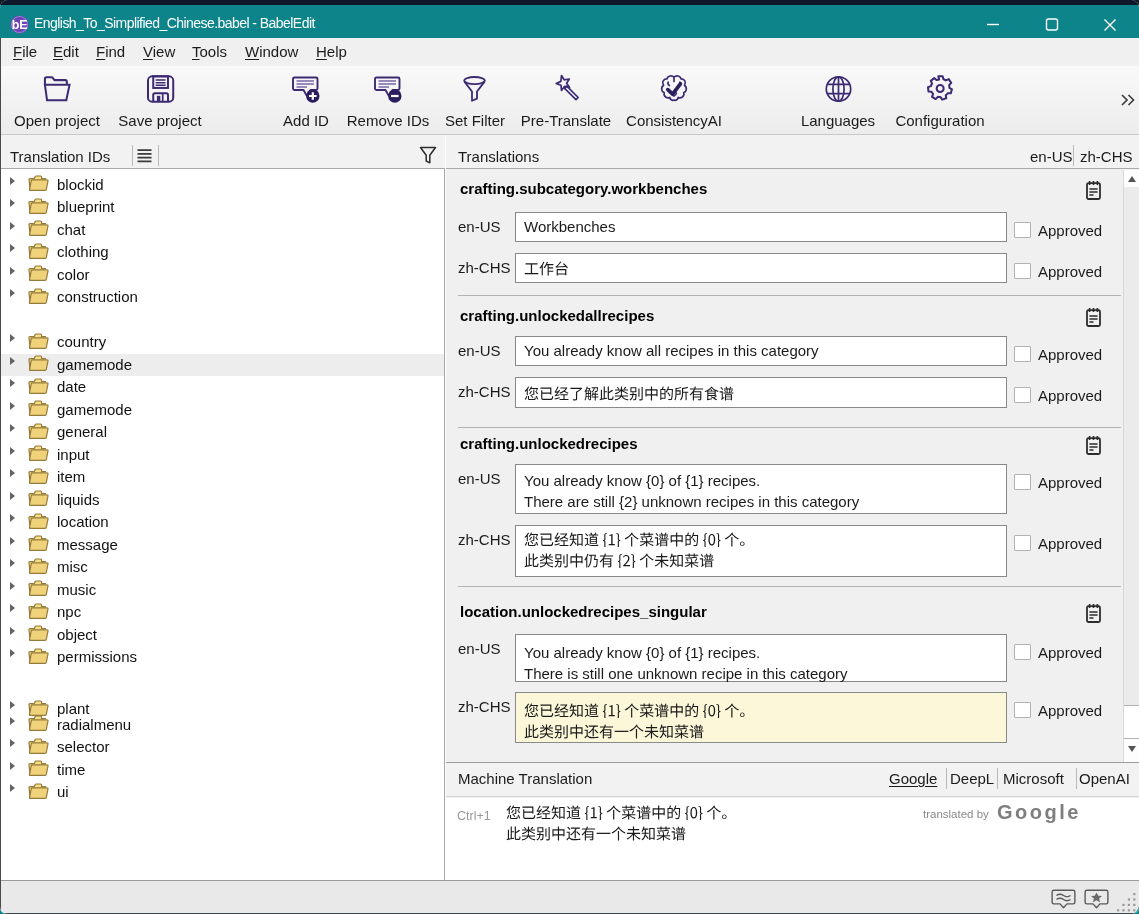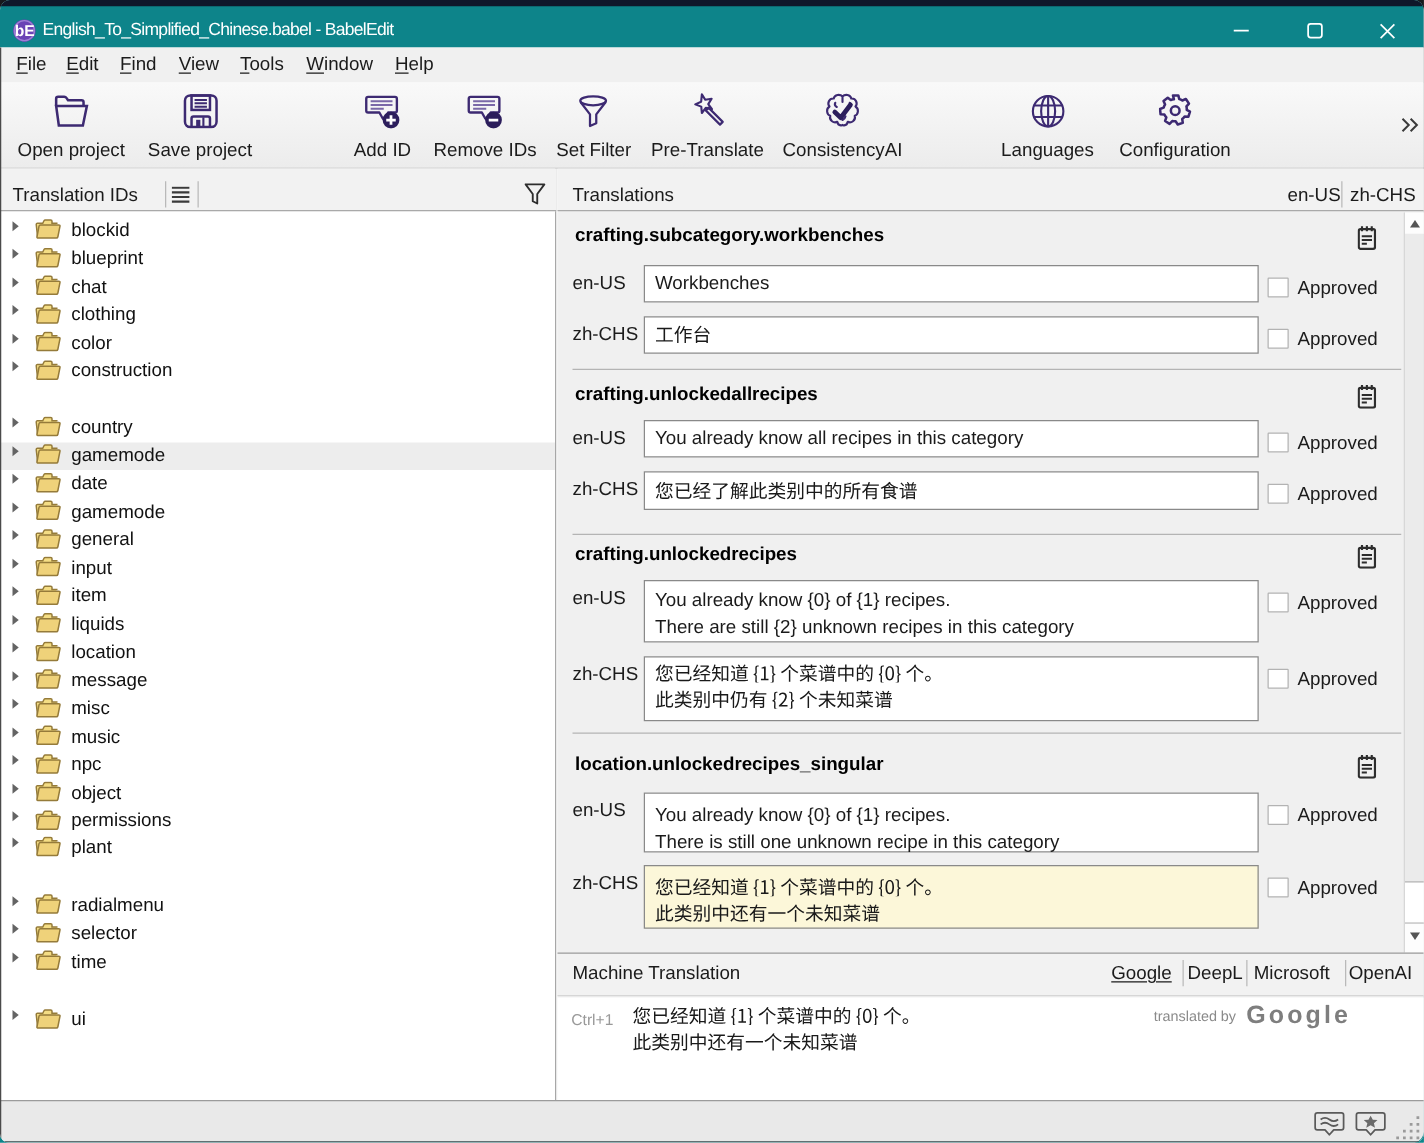--- a/index.html
+++ b/index.html
@@ -358,21 +358,21 @@
 <span class="lbl">object</span>
         </div>
 <div class="trow" style="top:476.0px;">
 <div style="position:absolute;left:10px;top:3.2px;width:0;height:0;border-left:5.5px solid #646464;border-top:4.5px solid transparent;border-bottom:4.5px solid transparent"></div>
 <svg width="21" height="17" viewBox="0 0 21 17" style="position:absolute;left:28px;top:1.8px">
 <path d="M2.2 15.5 L1 4.8 Q0.9 3.6 2 3.6 L6.2 3.6 L7.2 1.6 Q7.5 1 8.2 1 L12.6 1 Q13.6 1 13.6 2 L13.6 3.6 L18 3.6" fill="#f4dd84" stroke="#957b3a" stroke-width="1.2"></path>
 <path d="M3.2 5.9 Q3.4 4.9 4.4 4.9 L19 4.9 Q20.2 4.9 20 5.9 L18.3 14.4 Q18.1 15.4 17.1 15.4 L2.2 15.4 Q1.4 15.4 1.6 14.4 Z" fill="#efd27a" stroke="#957b3a" stroke-width="1.2"></path>
 </svg>
 <span class="lbl">permissions</span>
         </div>
-<div class="trow" style="top:497px;">
+<div class="trow" style="top:528px;">
 <div style="position:absolute;left:10px;top:3.2px;width:0;height:0;border-left:5.5px solid #646464;border-top:4.5px solid transparent;border-bottom:4.5px solid transparent"></div>
 <svg width="21" height="17" viewBox="0 0 21 17" style="position:absolute;left:28px;top:1.8px">
 <path d="M2.2 15.5 L1 4.8 Q0.9 3.6 2 3.6 L6.2 3.6 L7.2 1.6 Q7.5 1 8.2 1 L12.6 1 Q13.6 1 13.6 2 L13.6 3.6 L18 3.6" fill="#f4dd84" stroke="#957b3a" stroke-width="1.2"></path>
 <path d="M3.2 5.9 Q3.4 4.9 4.4 4.9 L19 4.9 Q20.2 4.9 20 5.9 L18.3 14.4 Q18.1 15.4 17.1 15.4 L2.2 15.4 Q1.4 15.4 1.6 14.4 Z" fill="#efd27a" stroke="#957b3a" stroke-width="1.2"></path>
 </svg>
 <span class="lbl">plant</span>
         </div>
 <div class="trow" style="top:543.5px;">
 <div style="position:absolute;left:10px;top:3.2px;width:0;height:0;border-left:5.5px solid #646464;border-top:4.5px solid transparent;border-bottom:4.5px solid transparent"></div>
 <svg width="21" height="17" viewBox="0 0 21 17" style="position:absolute;left:28px;top:1.8px">
@@ -390,21 +390,21 @@
 <span class="lbl">selector</span>
         </div>
 <div class="trow" style="top:588.5px;">
 <div style="position:absolute;left:10px;top:3.2px;width:0;height:0;border-left:5.5px solid #646464;border-top:4.5px solid transparent;border-bottom:4.5px solid transparent"></div>
 <svg width="21" height="17" viewBox="0 0 21 17" style="position:absolute;left:28px;top:1.8px">
 <path d="M2.2 15.5 L1 4.8 Q0.9 3.6 2 3.6 L6.2 3.6 L7.2 1.6 Q7.5 1 8.2 1 L12.6 1 Q13.6 1 13.6 2 L13.6 3.6 L18 3.6" fill="#f4dd84" stroke="#957b3a" stroke-width="1.2"></path>
 <path d="M3.2 5.9 Q3.4 4.9 4.4 4.9 L19 4.9 Q20.2 4.9 20 5.9 L18.3 14.4 Q18.1 15.4 17.1 15.4 L2.2 15.4 Q1.4 15.4 1.6 14.4 Z" fill="#efd27a" stroke="#957b3a" stroke-width="1.2"></path>
 </svg>
 <span class="lbl">time</span>
         </div>
-<div class="trow" style="top:635px;padding-left:10px;">
+<div class="trow" style="top:611.0px;padding-left:10px;">
 <div style="position:absolute;left:10px;top:3.2px;width:0;height:0;border-left:5.5px solid #646464;border-top:4.5px solid transparent;border-bottom:4.5px solid transparent"></div>
 <svg width="21" height="17" viewBox="0 0 21 17" style="position:absolute;left:28px;top:1.8px">
 <path d="M2.2 15.5 L1 4.8 Q0.9 3.6 2 3.6 L6.2 3.6 L7.2 1.6 Q7.5 1 8.2 1 L12.6 1 Q13.6 1 13.6 2 L13.6 3.6 L18 3.6" fill="#f4dd84" stroke="#957b3a" stroke-width="1.2"></path>
 <path d="M3.2 5.9 Q3.4 4.9 4.4 4.9 L19 4.9 Q20.2 4.9 20 5.9 L18.3 14.4 Q18.1 15.4 17.1 15.4 L2.2 15.4 Q1.4 15.4 1.6 14.4 Z" fill="#efd27a" stroke="#957b3a" stroke-width="1.2"></path>
 </svg>
 <span class="lbl">ui</span>
         </div>
 </div>
     </div>
 <div class="abs" id="rpanel">

